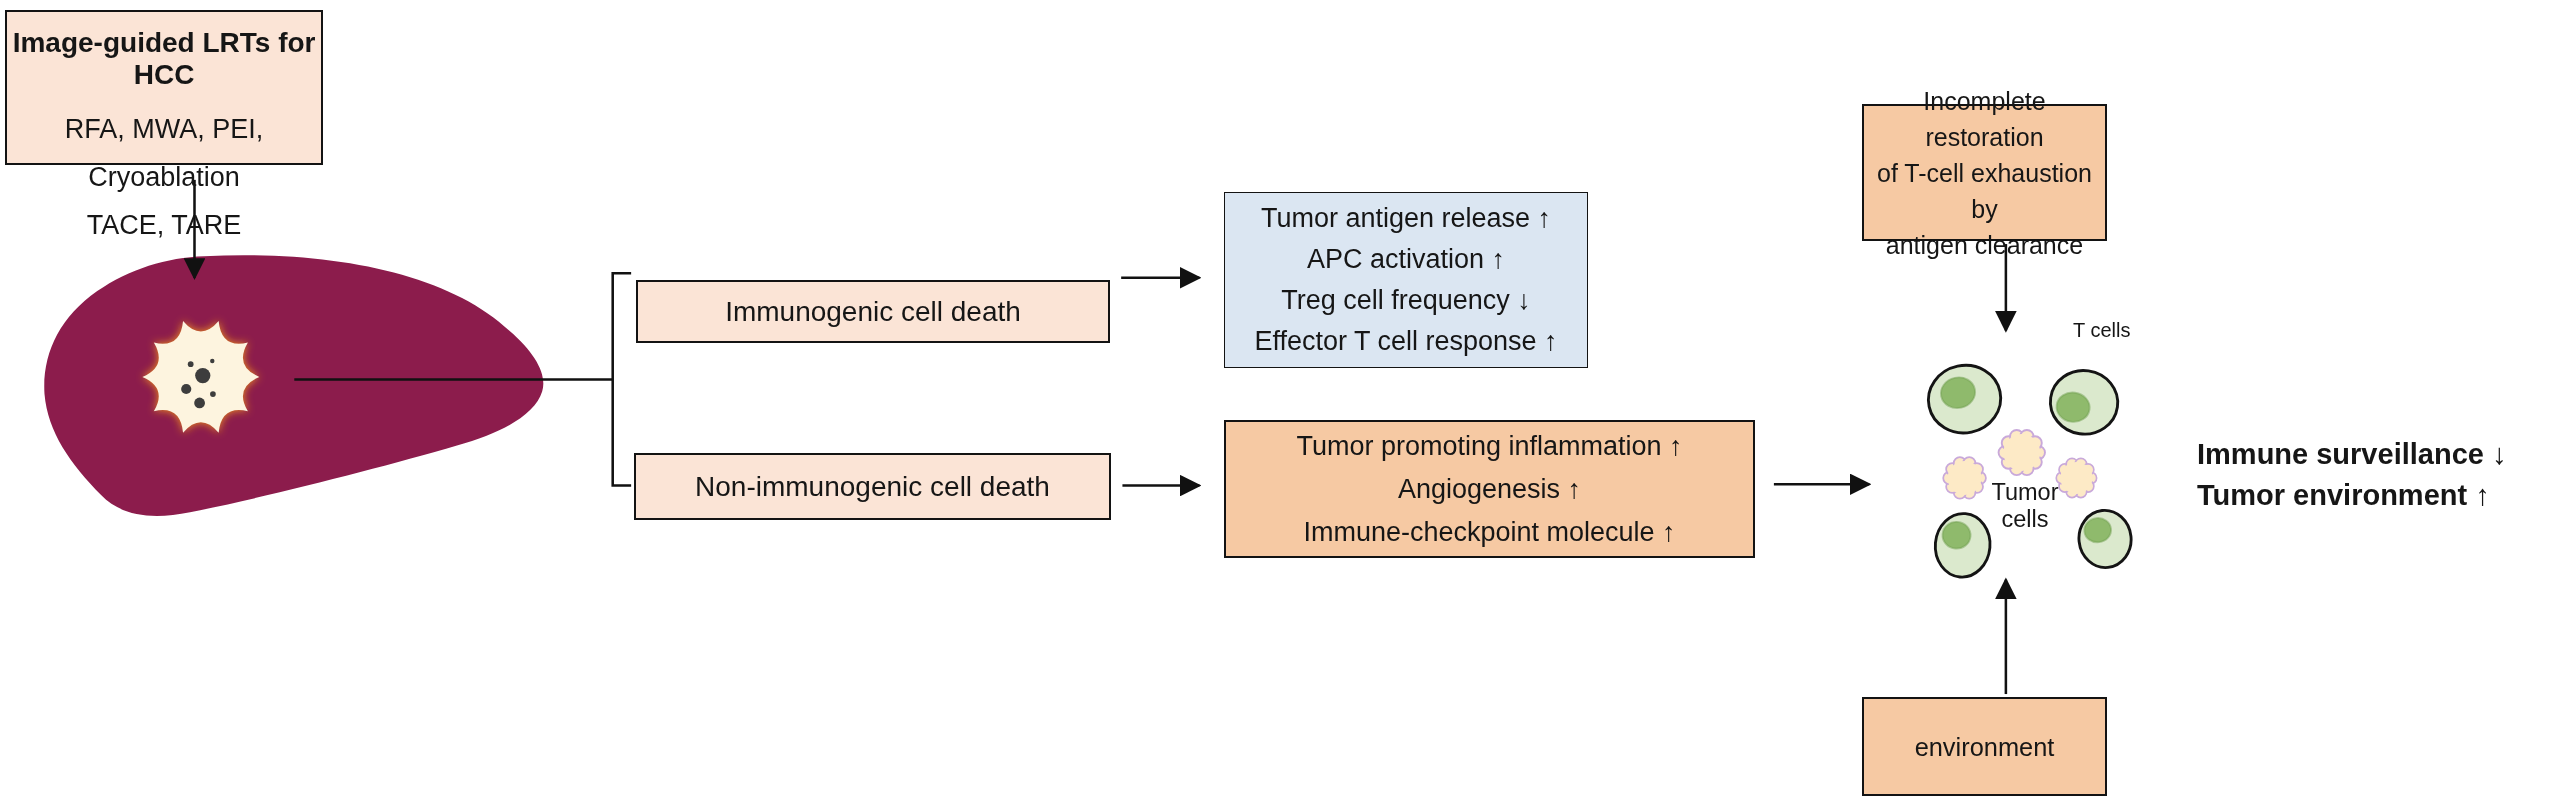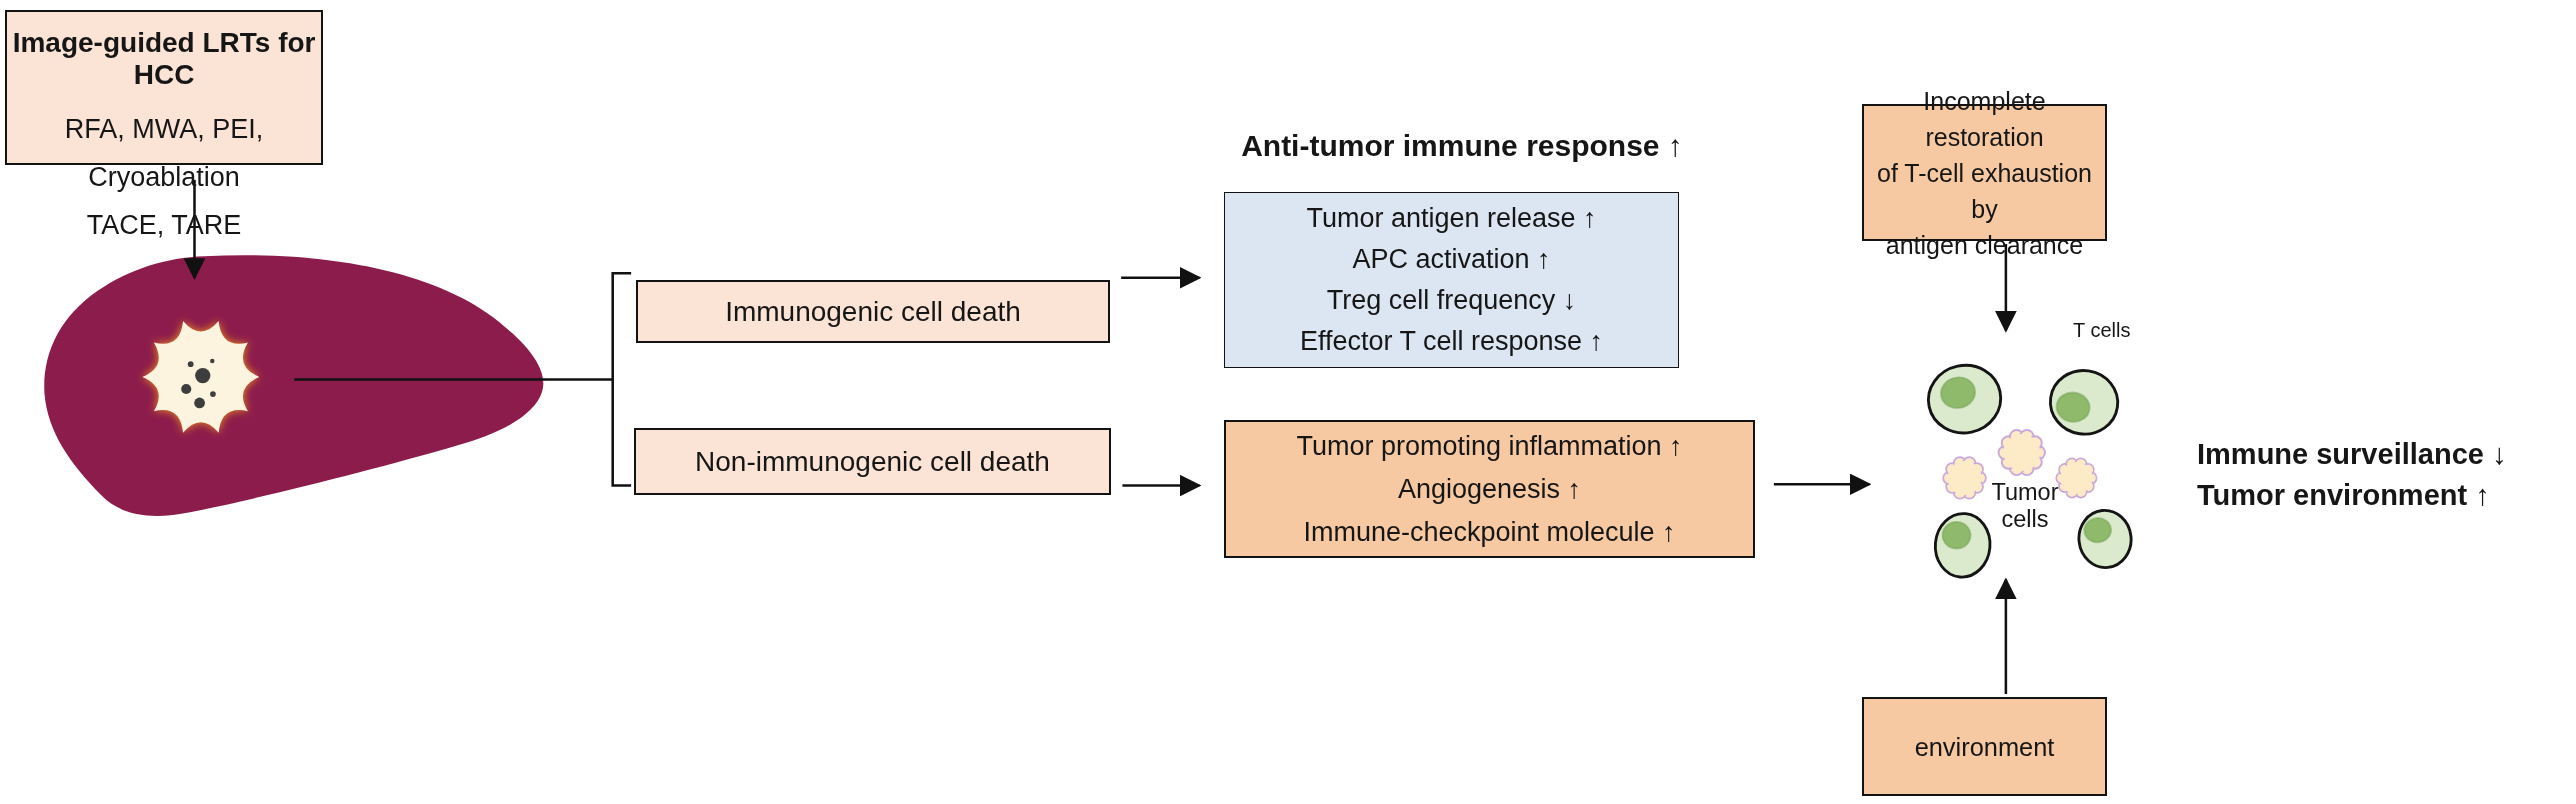--- a/index.html
+++ b/index.html
@@ -12,23 +12,23 @@
     border:2.5px solid #131313;display:flex;flex-direction:column;
     align-items:center;justify-content:center;text-align:center;
   }
   .peach{background:#fbe4d6;}
   .orange{background:#f6c9a3;}
   .blue{background:#dbe6f2;border-width:1.9px;}
   .box-lrt{left:5.1px;top:9.5px;width:318px;height:155px;justify-content:flex-start;padding-top:15.3px;}
   .box-lrt .t{font-size:28px;font-weight:bold;margin-bottom:14px;}
   .box-lrt .b{font-size:27px;line-height:48px;}
   .box-immunogenic{left:636px;top:240px;width:474px;height:63px;font-size:28px;margin-top:40px;}
-  .box-nonimmunogenic{left:634px;top:428px;width:477px;height:67px;font-size:28px;}
+  .box-nonimmunogenic{left:634px;top:453px;width:477px;height:67px;font-size:28px;}
   .heading-response{left:1195px;top:129px;width:534px;text-align:center;font-size:30px;font-weight:bold;}
-  .box-blue{left:1224px;top:192px;width:455px;height:176px;font-size:27px;line-height:41px;}
+  .box-blue{left:1224px;top:192px;width:364px;height:176px;font-size:27px;line-height:41px;}
   .box-protumor{left:1224px;top:420px;width:531px;height:138px;font-size:27px;line-height:43px;}
   .box-restoration{left:1862px;top:104px;width:245px;height:137px;font-size:25px;line-height:36px;}
   .box-tolerant{left:1862px;top:697px;width:245px;height:99px;font-size:25.4px;line-height:36px;}
   .label-tcells{left:2073px;top:319px;font-size:20px;}
   .label-tumorcells{left:1974px;top:479px;width:102px;text-align:center;font-size:23.5px;line-height:27px;}
   .outcome{left:2197px;top:434px;font-size:29px;font-weight:bold;line-height:41px;white-space:nowrap;}
   svg{position:absolute;left:0;top:0;}
 </style>
 </head>
 <body>
@@ -118,21 +118,20 @@
   </div>
 
   <div class="abs dbox peach box-immunogenic">
     <div>Immunogenic cell death</div>
   </div>
 
   <div class="abs dbox peach box-nonimmunogenic">
     <div>Non-immunogenic cell death</div>
   </div>
 
-  <div class="abs heading-response">Anti-tumor immune response ↑</div>
 
   <div class="abs dbox blue box-blue">
     <div>Tumor antigen release ↑</div>
     <div>APC activation ↑</div>
     <div>Treg cell frequency ↓</div>
     <div>Effector T cell response ↑</div>
   </div>
 
   <div class="abs dbox orange box-protumor">
     <div>Tumor promoting inflammation ↑</div>

